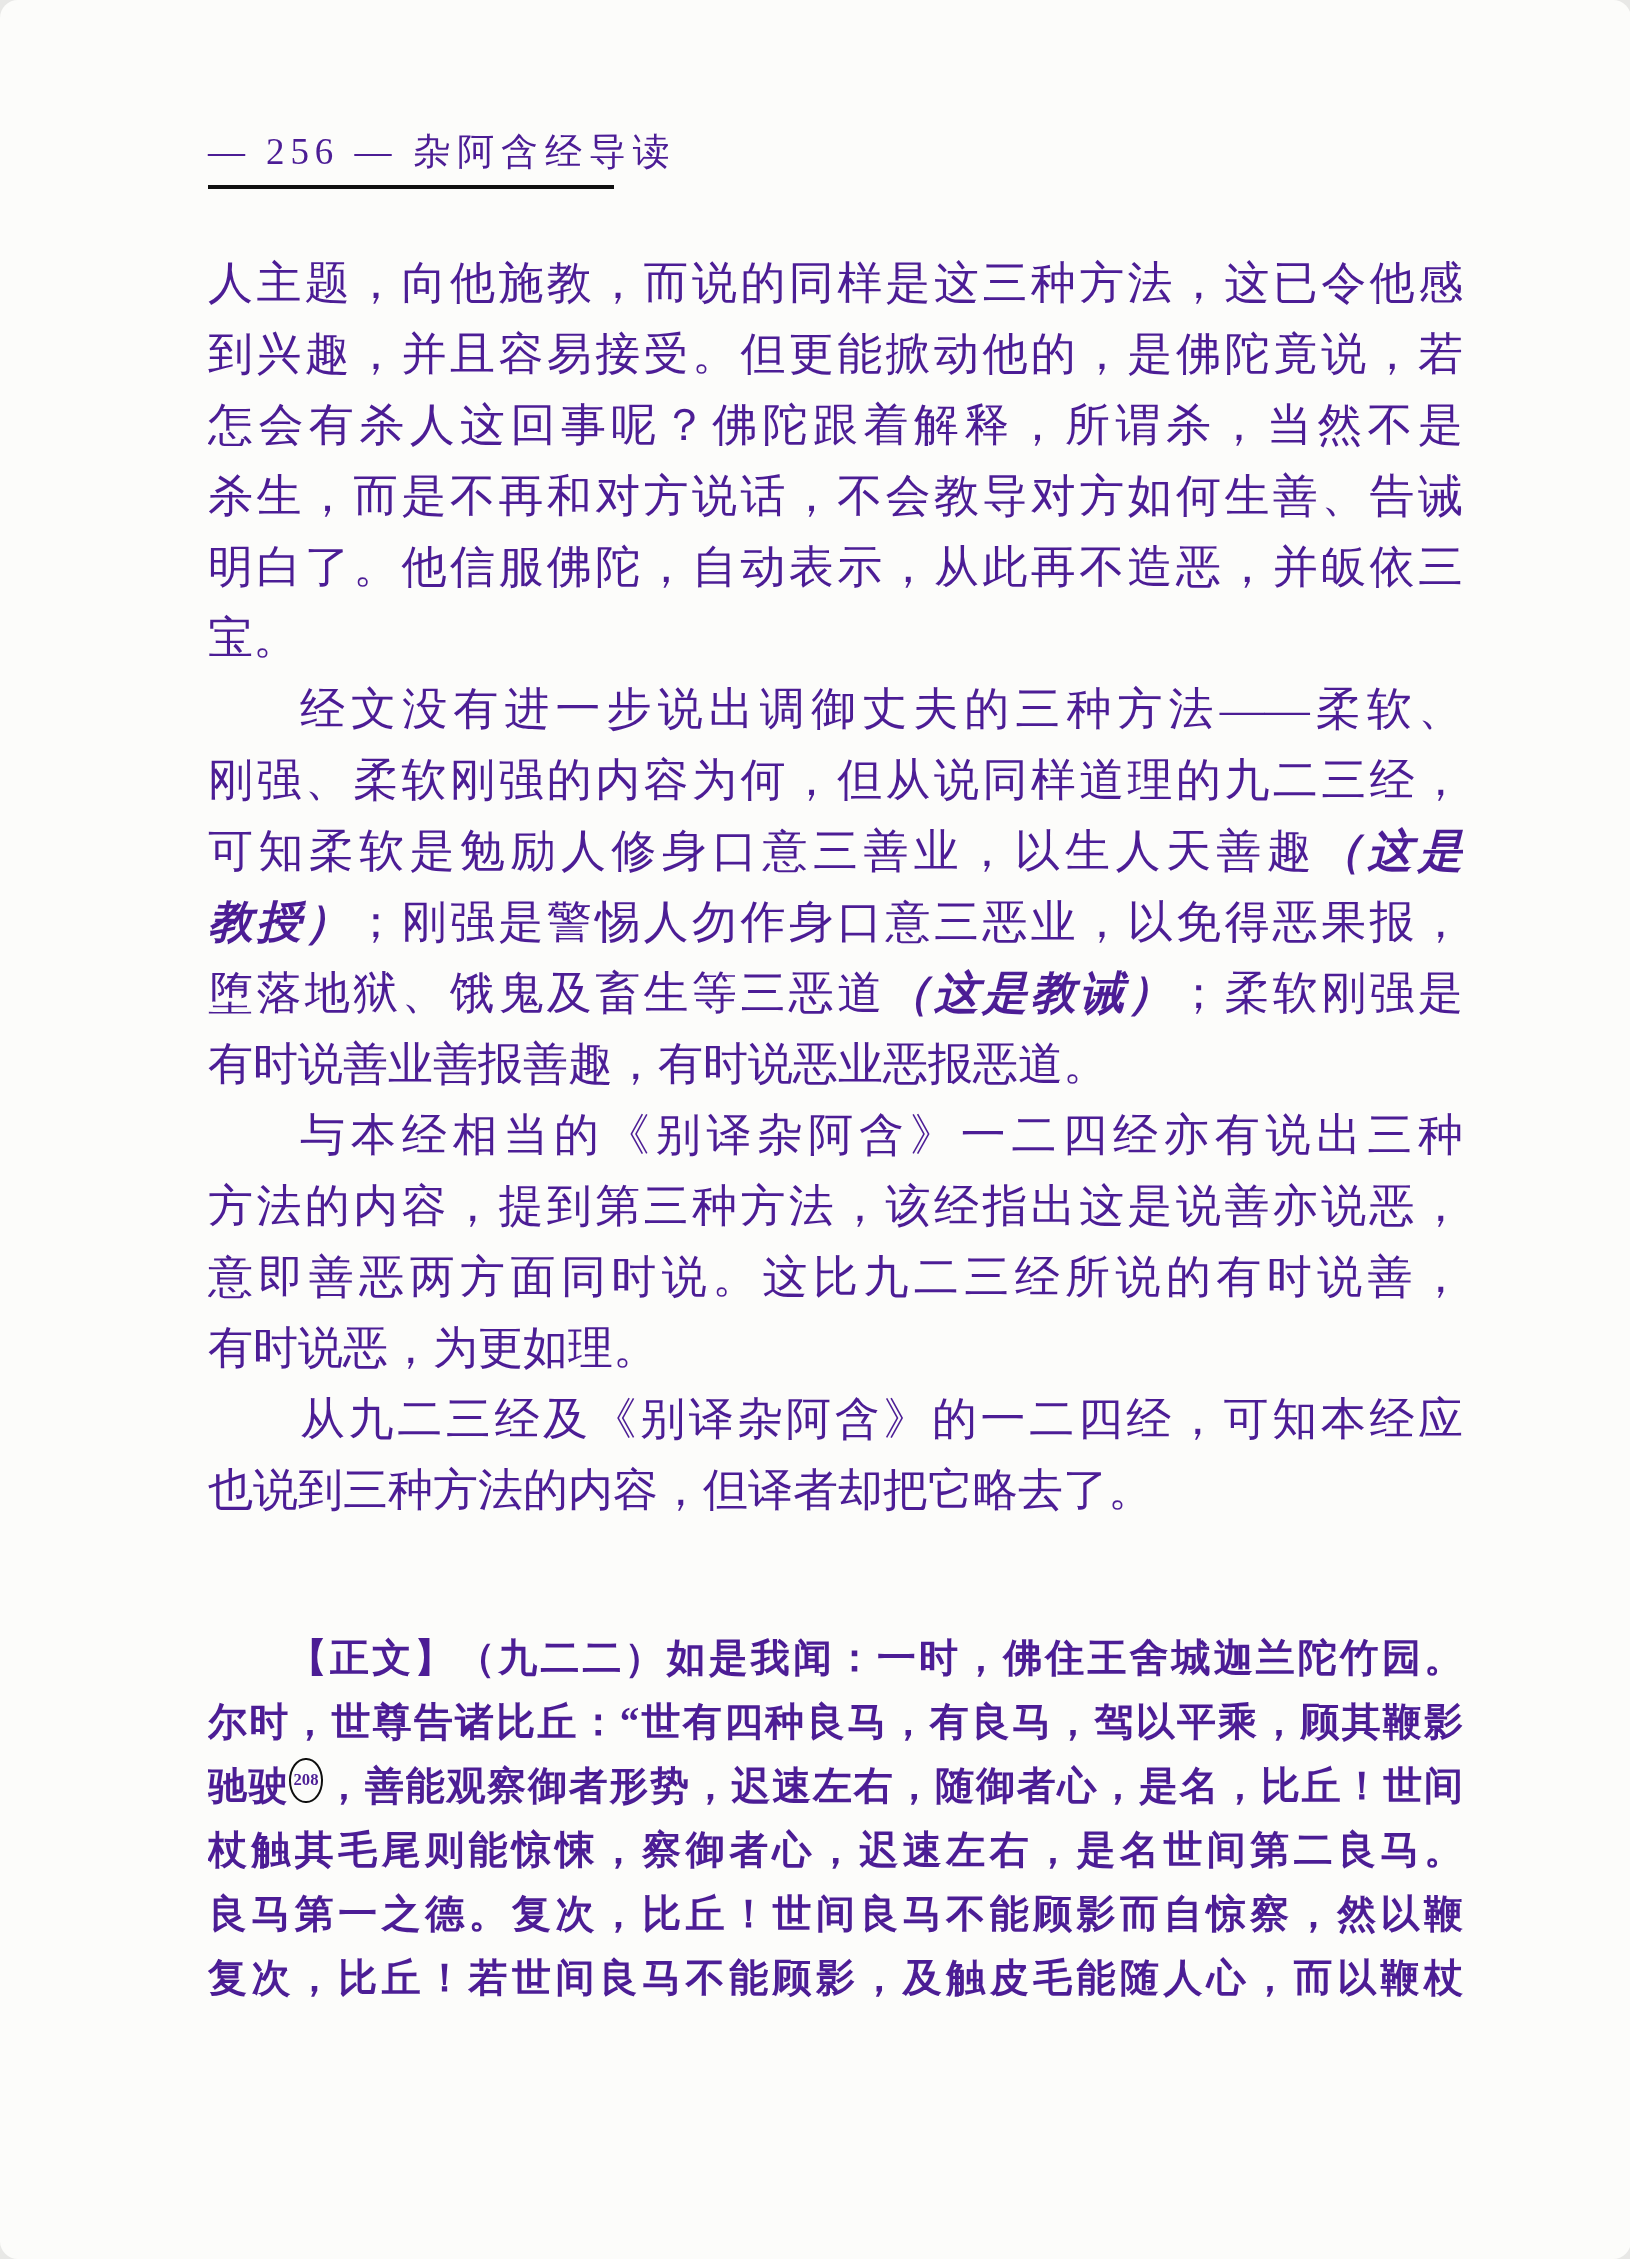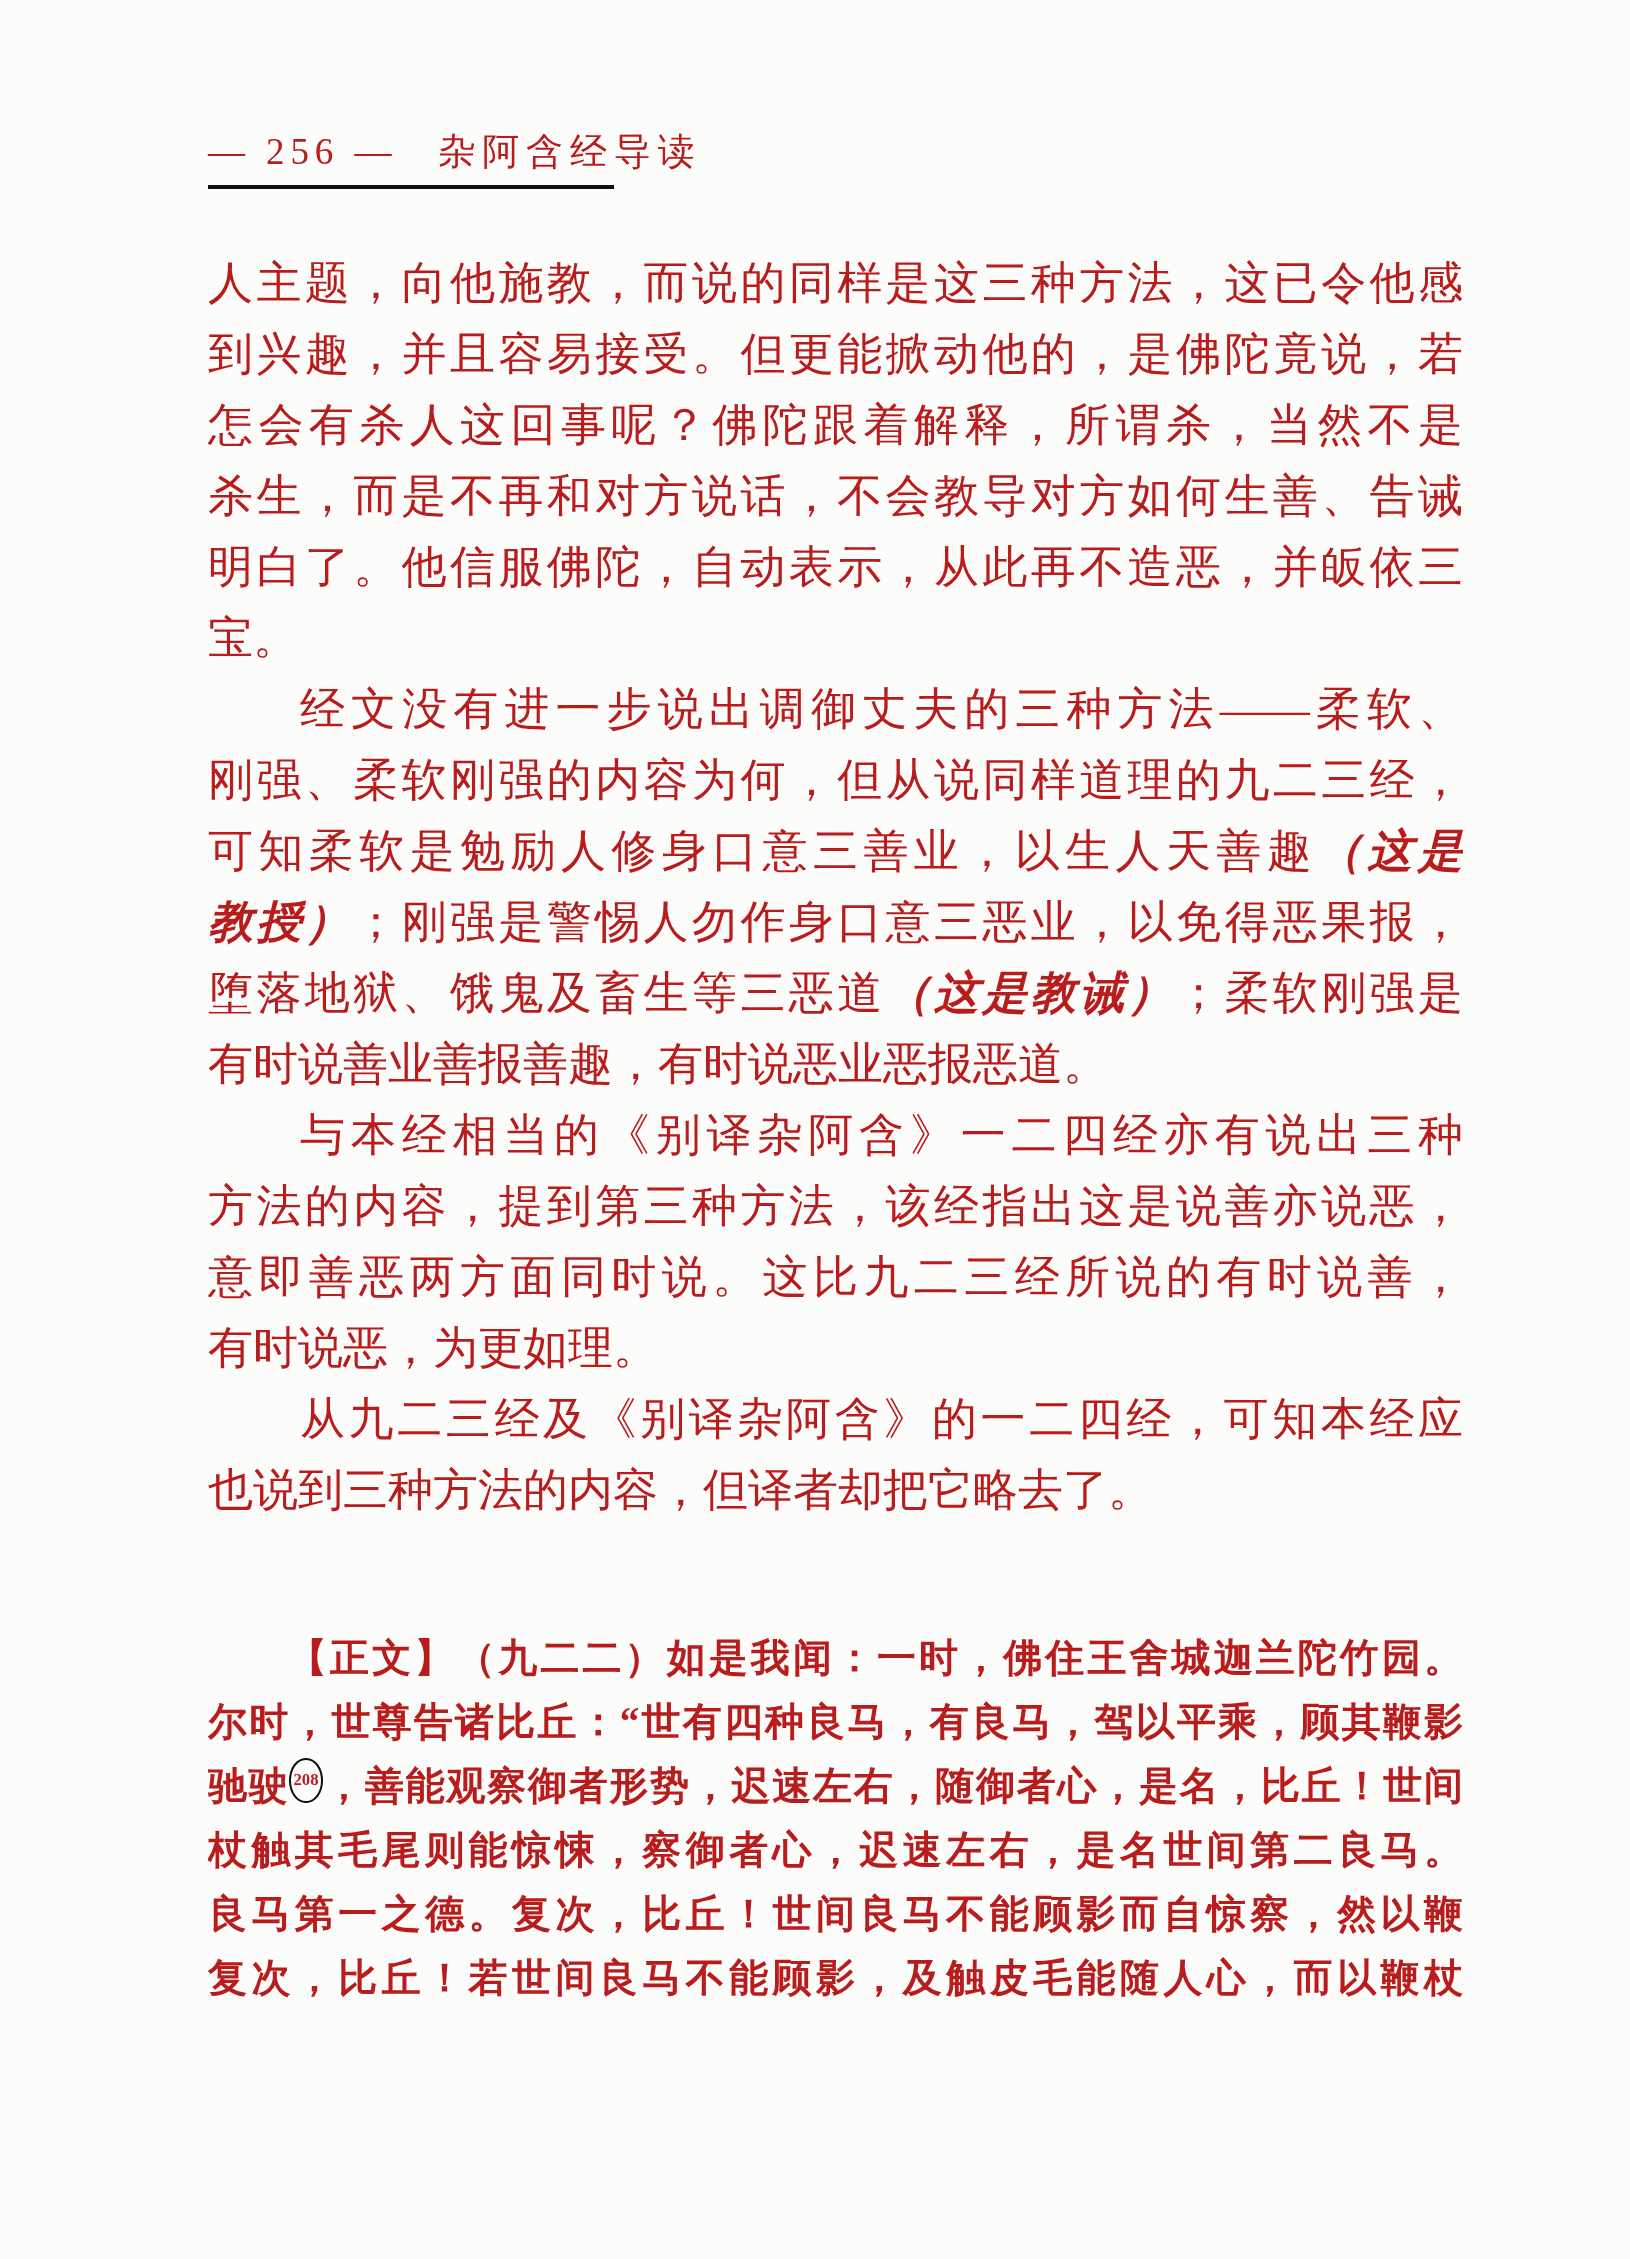--- a/index.html
+++ b/index.html
@@ -5,41 +5,42 @@
   * { margin: 0; padding: 0; box-sizing: border-box; }
   html, body { background: #e8e8e6; }
   body { font-family: "Liberation Serif", "DejaVu Serif", serif; }
 
   .page {
     position: relative;
     width: 1631px;
     height: 2259px;
     margin: 0 auto;
     background: #fcfcfa;
-    color: #b91c1c;
+    color: #4c1d95;
     overflow: hidden;
+    border-radius: 18px;
   }
 
   .content {
     position: absolute;
     left: 208px;
     top: 127px;
     width: 1255px;
   }
 
   
   .running-header {
     display: flex;
     align-items: baseline;
     font-size: 37px;
     letter-spacing: 2px;
     white-space: nowrap;
   }
   .running-header .pageno { letter-spacing: 5.9px; }
-  .running-header .booktitle { margin-left: 41px; letter-spacing: 6.9px; }
+  .running-header .booktitle { margin-left: 16px; letter-spacing: 6.9px; }
   .header-rule {
     width: 406px;
     height: 3.9px;
     background: #101010;
     margin-top: 7.8px;
   }
 
   
   .main-text {
     margin-top: 59px;

